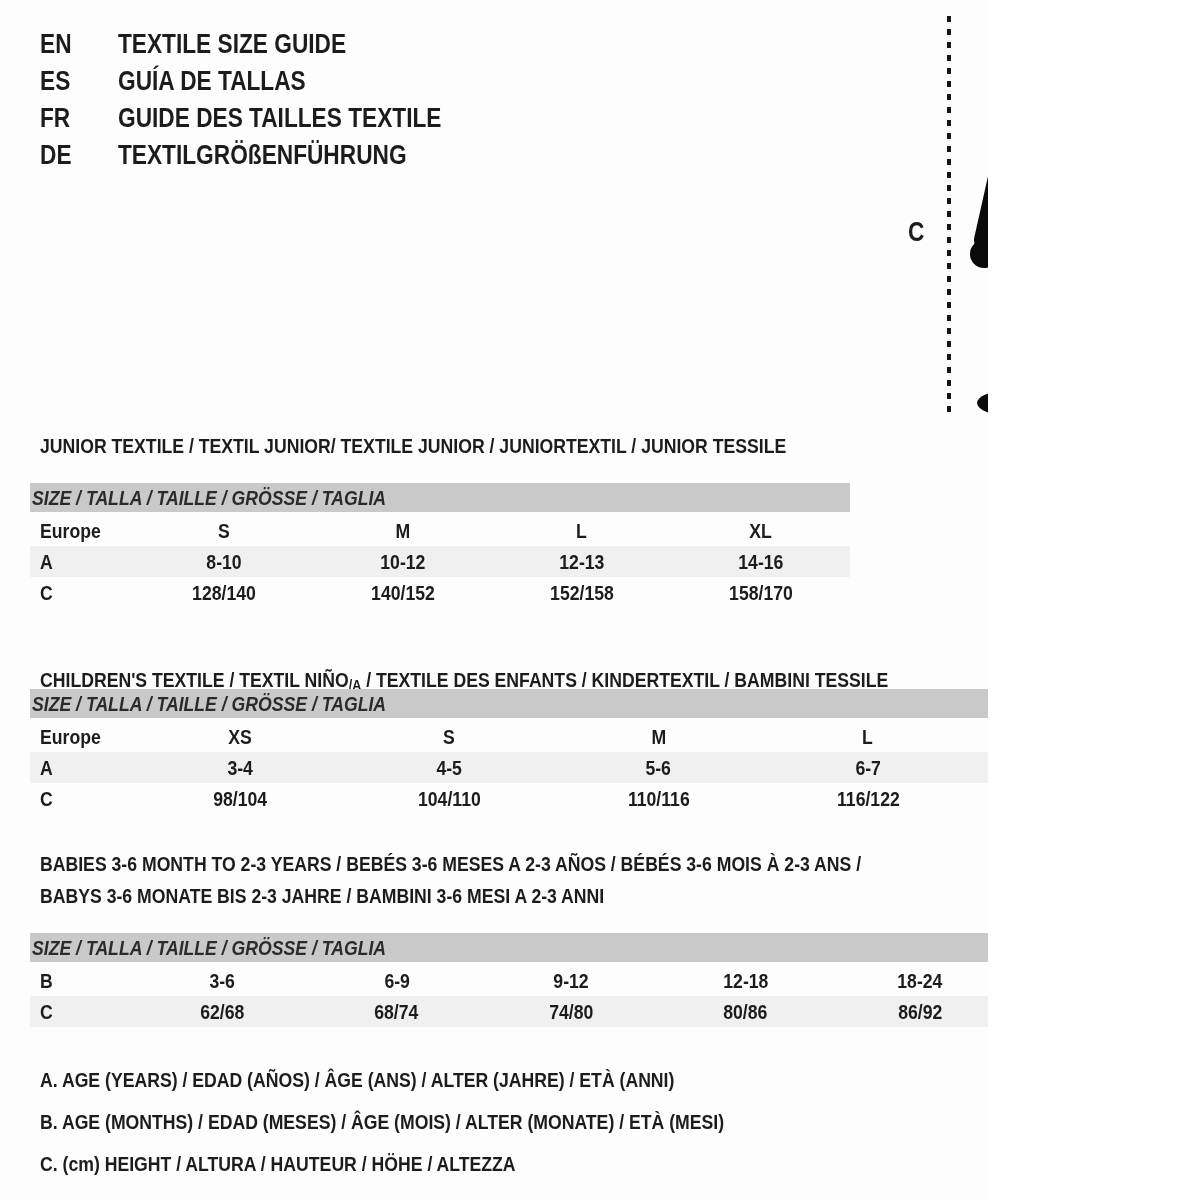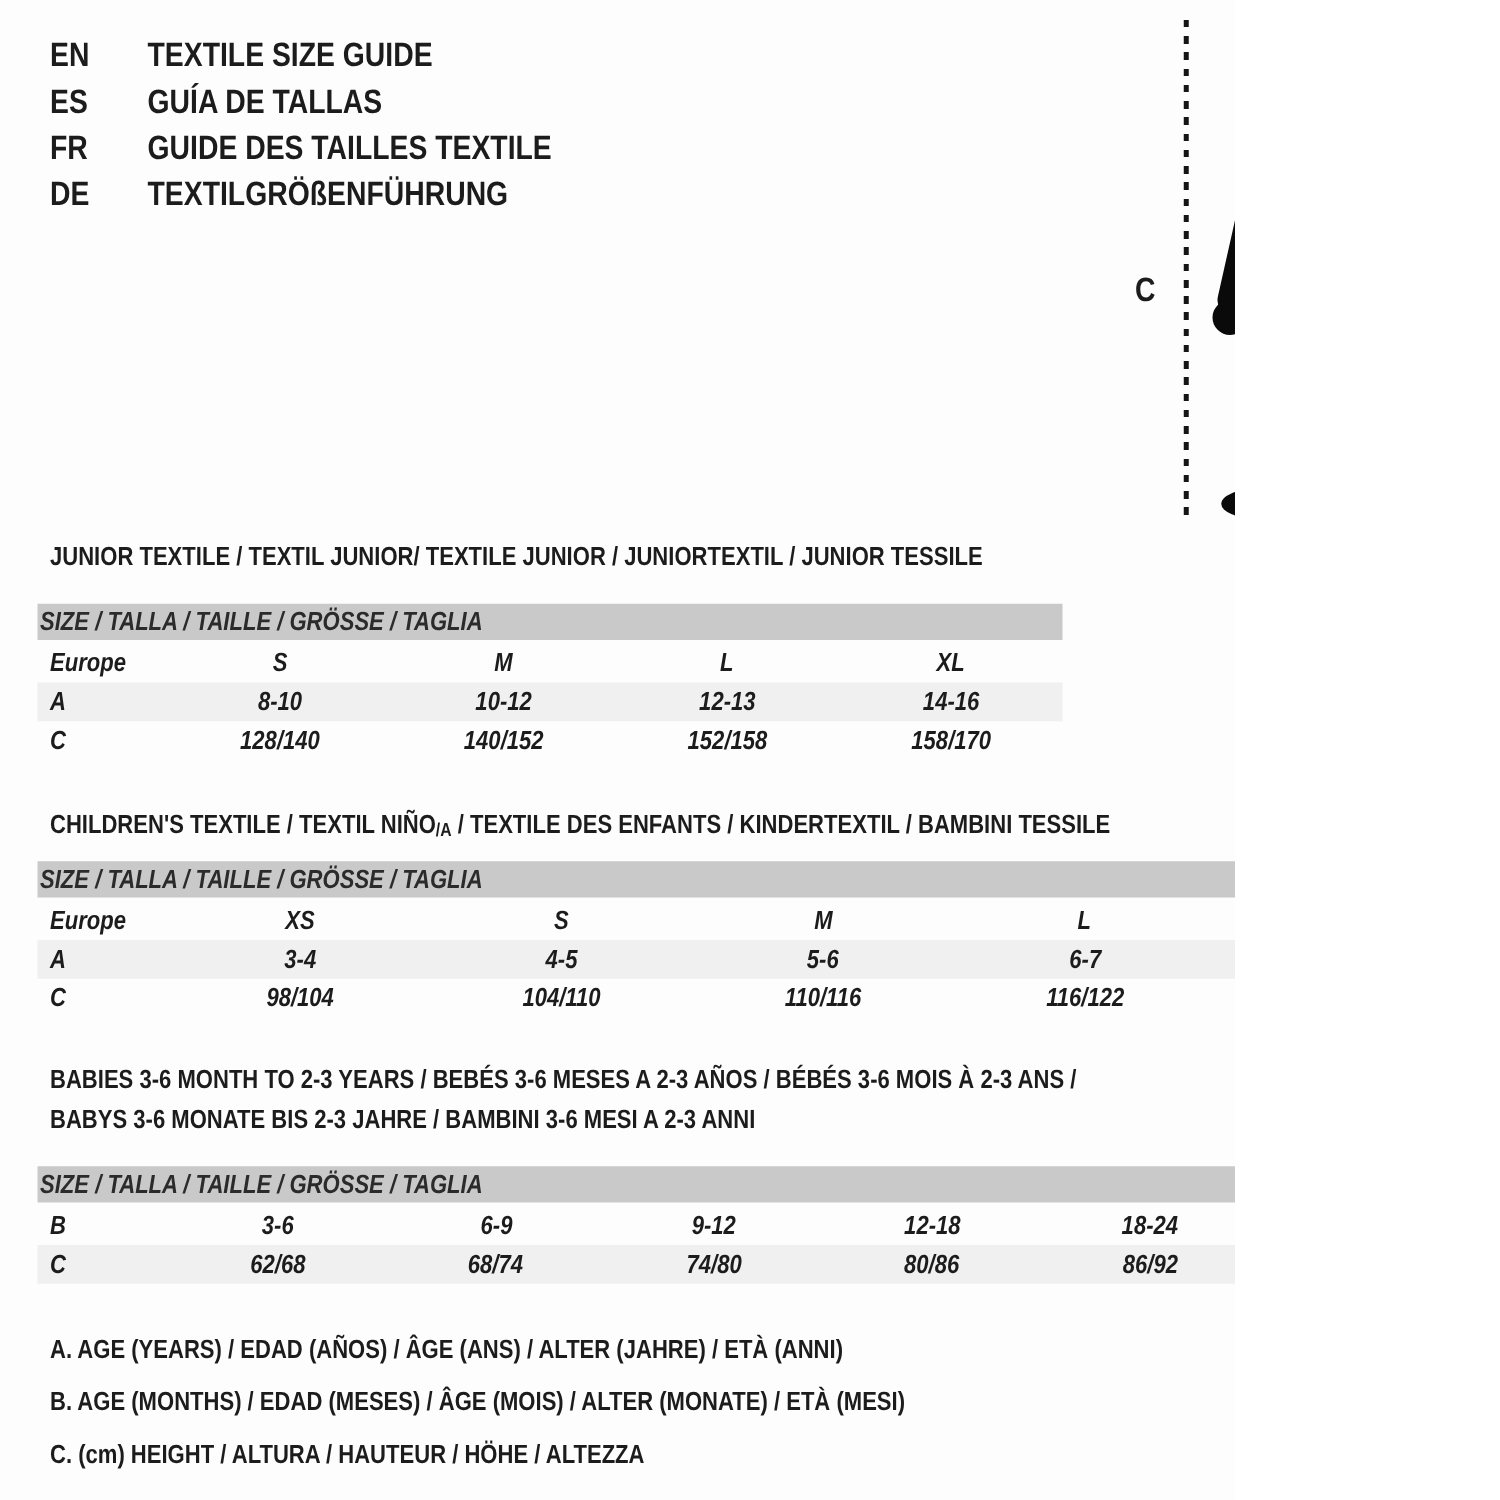--- a/index.html
+++ b/index.html
@@ -23,35 +23,35 @@
     background:repeating-linear-gradient(to bottom, #151515 0 6px, transparent 6px 13px);
   }
   .measure-label { position:absolute; left:908px; top:217px; font-size:27px; }
   .silhouette { position:absolute; left:962px; top:14px; width:172px; height:402px; }
   .silhouette * { fill:var(--silhouette,#0a0a0a); }
   .silhouette line { stroke:var(--silhouette,#0a0a0a); }
 
   
   .sec-title { position:absolute; left:40px; font-size:21px; }
   .title-junior  { top:434px; }
-  .title-children{ top:648px;text-decoration:underline; }
+  .title-children{ top:668px;text-decoration:underline; }
   .title-babies  { top:848px; line-height:32px; }
   .sub-small { font-size:15px; vertical-align:-3px; }
 
   
   .table { position:absolute; left:30px; }
   .t-junior  { top:483px; width:820px; }
   .t-children{ top:689px; width:1152px; }
   .t-babies  { top:933px; width:1152px; }
   .thead {
     height:29px; background:var(--table-header-bg,#c9c9c9);
     display:flex; align-items:center; padding-left:2px; box-sizing:border-box;
     font-size:21px; color:#2b2b2b; margin-bottom:3px;font-style:italic;
   }
-  .trow { display:grid; align-items:center; height:31px; font-size:21px;font-style:italic; }
+  .trow { display:grid; align-items:center; height:31px; font-size:21px; }
   .cols4 { grid-template-columns:105px repeat(4,1fr); }
   .cols5 { grid-template-columns:105px repeat(5,1fr); }
   .cols6 { grid-template-columns:105px repeat(6,1fr); }
   .striped { background:var(--row-stripe-bg,#f0f0f0); }
   .tlabel { padding-left:10px; }
   .tcell { text-align:center; }
 
   
   .legend-line { position:absolute; left:40px; font-size:21px; }
   .legend-a { top:1068px; } .legend-b { top:1110px; } .legend-c { top:1152px; }

